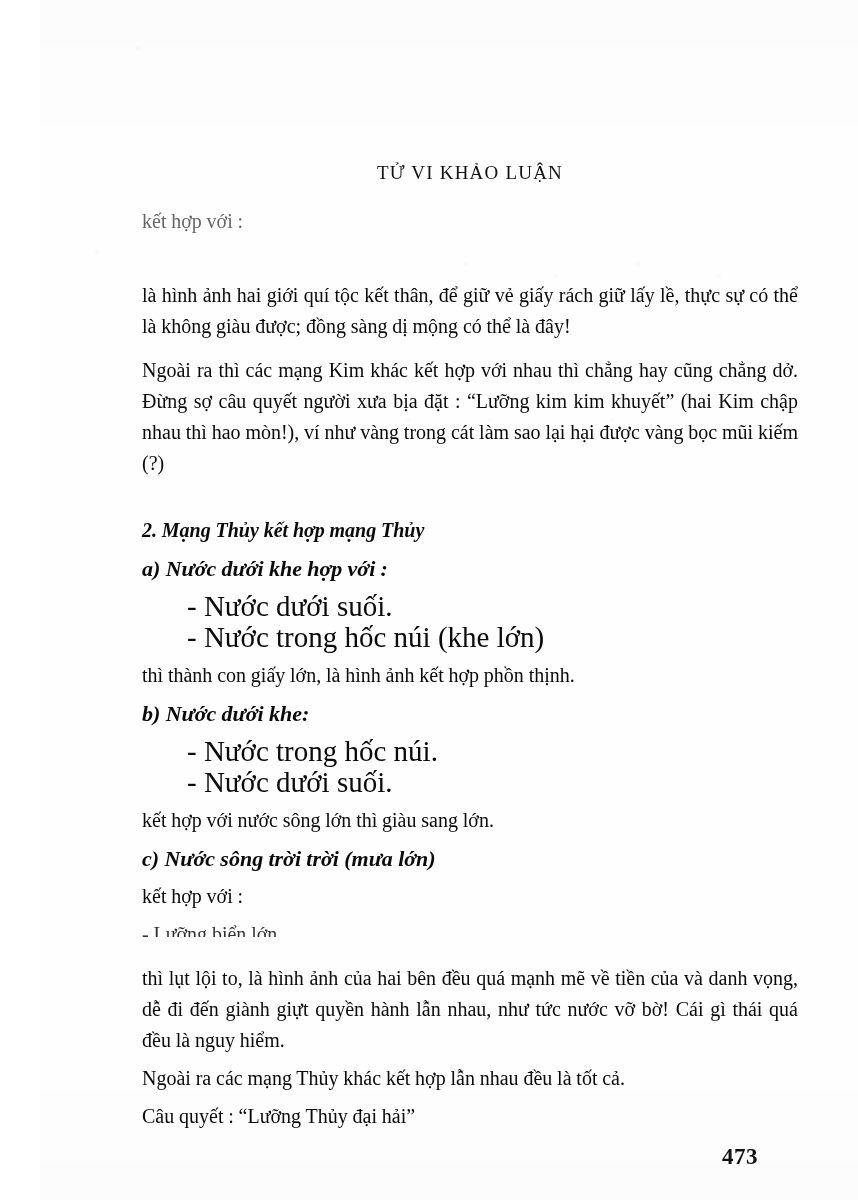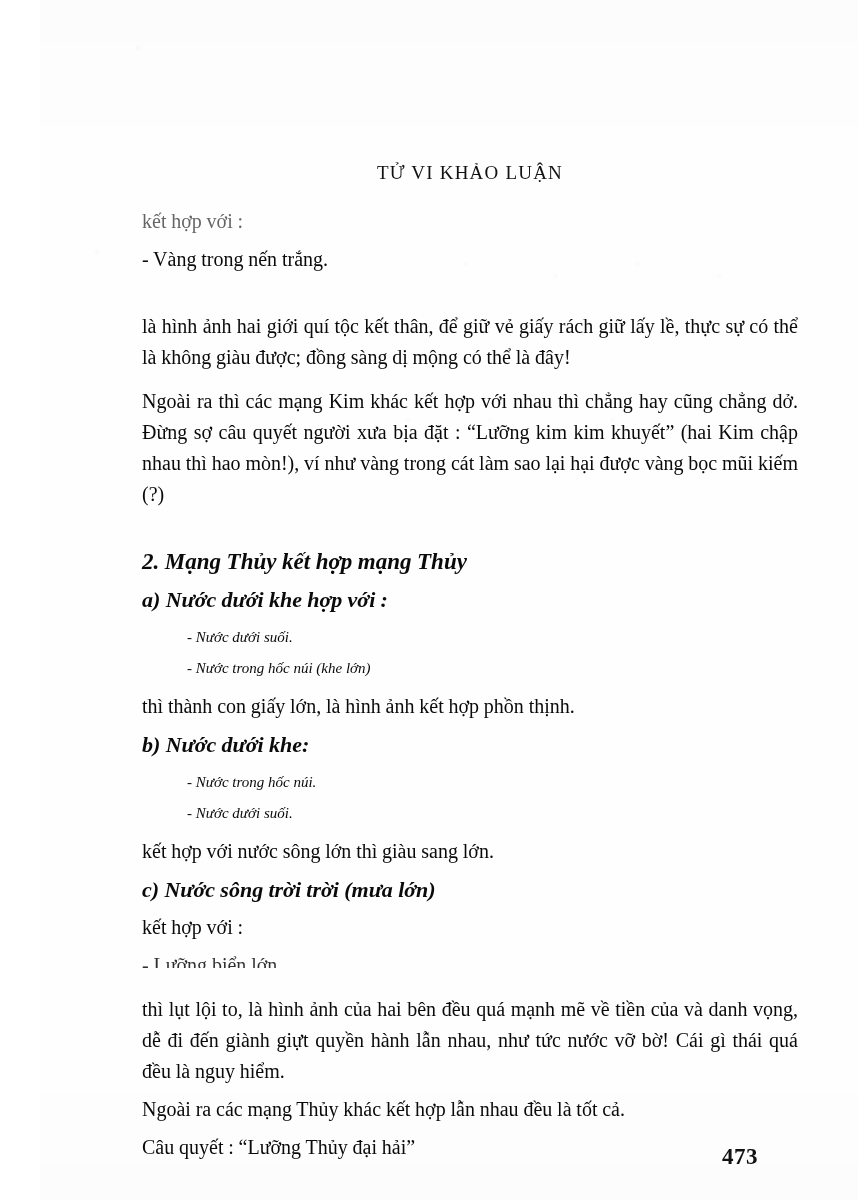--- a/index.html
+++ b/index.html
@@ -79,34 +79,33 @@
   .para.faded { color: #4d4d4d; opacity: .86; }
   .para.clipped {
     color: #1a1a1a;
     clip-path: inset(0 0 42% 0);
     opacity: .9;
   }
 
   .para.heading-num {
     font-style: italic;
     font-weight: 700;
-    font-size: 23px;
+    font-size: 20px;
   }
   .para.heading-letter {
     font-style: italic;
     font-weight: 700;
     font-size: 22px;
   }
 
   .bullet {
     margin: 0;
     padding-left: 45px;
-    font-size: 15px;
+    font-size: 29px;
     line-height: 31px;
-    font-style: italic;
   }
 
   
   .sp-xs { height: 7px; }
   .sp-s  { height: 13px; }
   .sp-m  { height: 24px; }
   .sp-l  { height: 36px; }
 
   .folio {
     position: absolute;
@@ -127,21 +126,20 @@
   <div class="content">
 
     <h1 class="running-head">TỬ VI KHẢO LUẬN</h1>
 
     <div class="sp-m"></div>
 
     <p class="para faded">kết hợp với :</p>
 
     <div class="sp-xs"></div>
 
-    <p class="para">- Vàng trong nến trắng.</p>
 
     <div class="sp-l"></div>
 
     <p class="para justify">là hình ảnh hai giới quí tộc kết thân, để giữ vẻ giấy rách giữ lấy lề, thực sự có thể là không giàu được; đồng sàng dị mộng có thể là đây!</p>
 
     <div class="sp-s"></div>
 
     <p class="para justify">Ngoài ra thì các mạng Kim khác kết hợp với nhau thì chẳng hay cũng chẳng dở. Đừng sợ câu quyết người xưa bịa đặt : “Lưỡng kim kim khuyết” (hai Kim chập nhau thì hao mòn!), ví như vàng trong cát làm sao lại hại được vàng bọc mũi kiếm (?)</p>
 
     <div class="sp-l"></div>

